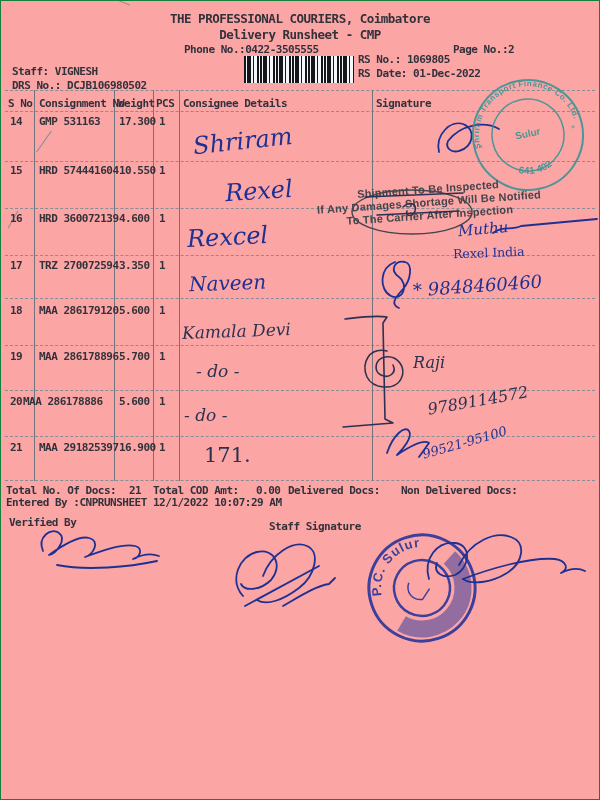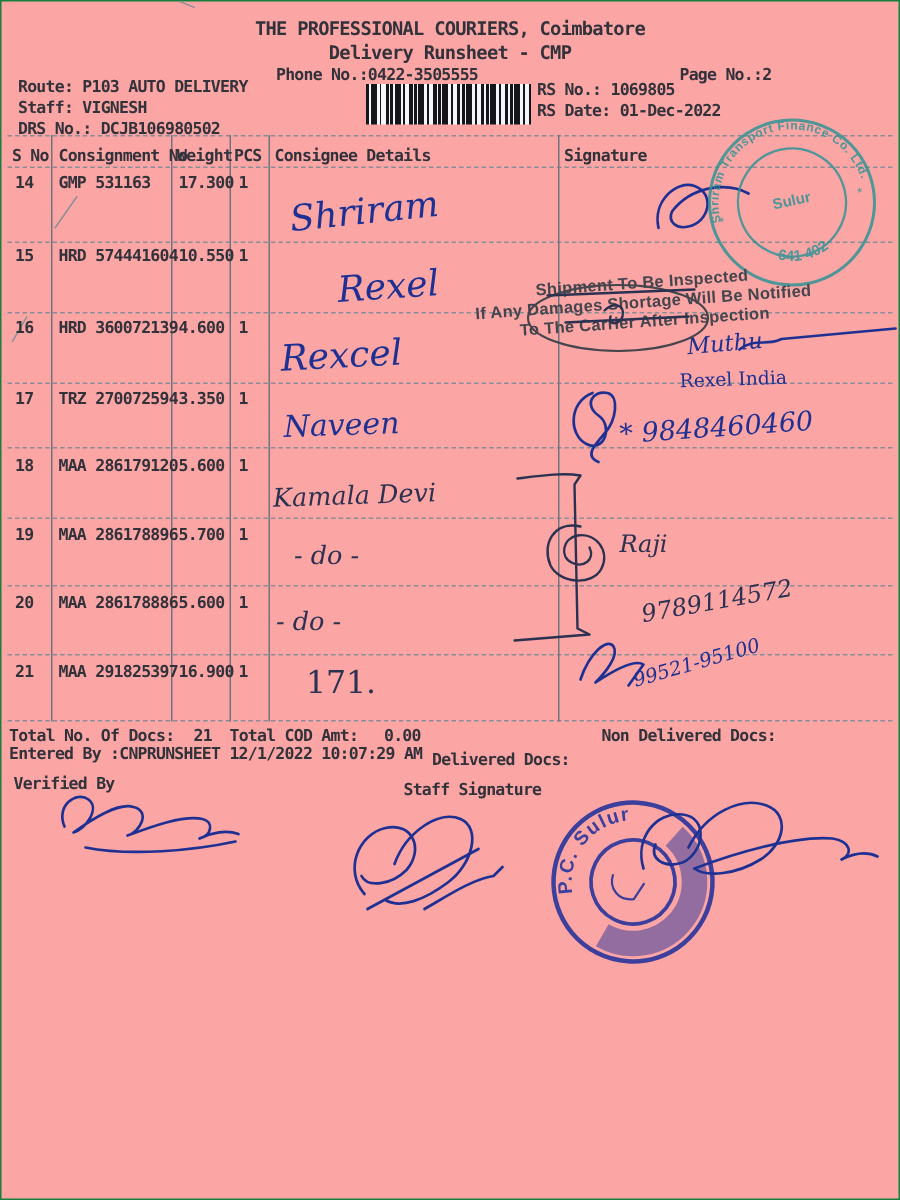--- a/index.html
+++ b/index.html
@@ -31,21 +31,20 @@
 <div class="paper">
 
   <div class="artifact" style="left:100px;top:-2px;width:30px;height:1px;transform:rotate(22deg);"></div>
   <div class="artifact" style="left:30px;top:140px;width:26px;height:1px;transform:rotate(-55deg);"></div>
   <div class="artifact" style="left:2px;top:218px;width:20px;height:1px;transform:rotate(-60deg);"></div>
 
   <div class="print center title" style="top:10px;">THE PROFESSIONAL COURIERS, Coimbatore</div>
   <div class="print center title" style="top:26px;">Delivery Runsheet - CMP</div>
   <div class="print" style="left:183px;top:42px;">Phone No.:0422-3505555</div>
   <div class="print" style="left:452px;top:42px;">Page No.:2</div>
-  <div class="print" style="left:11px;top:50px;">Route: P103 AUTO DELIVERY</div>
   <div class="print" style="left:11px;top:64px;">Staff: VIGNESH</div>
   <div class="print" style="left:11px;top:78px;">DRS No.: DCJB106980502</div>
   <div class="barcode"></div>
   <div class="print" style="left:357px;top:52px;">RS No.: 1069805</div>
   <div class="print" style="left:357px;top:66px;">RS Date: 01-Dec-2022</div>
 
   <div class="dash" style="top:89px;"></div>
   <div class="dash" style="top:110px;"></div>
   <div class="dash" style="top:160px;"></div>
   <div class="dash" style="top:207px;"></div>
@@ -93,21 +92,21 @@
   <div class="print" style="left:38px;top:303px;">MAA 286179120</div>
   <div class="print" style="left:118px;top:303px;">5.600</div>
   <div class="print" style="left:158px;top:303px;">1</div>
 
   <div class="print" style="left:9px;top:349px;">19</div>
   <div class="print" style="left:38px;top:349px;">MAA 286178896</div>
   <div class="print" style="left:118px;top:349px;">5.700</div>
   <div class="print" style="left:158px;top:349px;">1</div>
 
   <div class="print" style="left:9px;top:394px;">20</div>
-  <div class="print" style="left:38px;top:394px;text-align:center;">MAA 286178886</div>
+  <div class="print" style="left:22px;top:394px;text-align:center;">MAA 286178886</div>
   <div class="print" style="left:118px;top:394px;">5.600</div>
   <div class="print" style="left:158px;top:394px;">1</div>
 
   <div class="print" style="left:9px;top:440px;">21</div>
   <div class="print" style="left:38px;top:440px;">MAA 291825397</div>
   <div class="print" style="left:118px;top:440px;">16.900</div>
   <div class="print" style="left:158px;top:440px;">1</div>
 
   <div class="hand" style="left:192px;top:126px;font-size:24px;transform:rotate(-6deg);">Shriram</div>
   <div class="hand" style="left:224px;top:176px;font-size:24px;transform:rotate(-4deg);">Rexel</div>
@@ -174,21 +173,21 @@
     <ellipse cx="65" cy="27" rx="60" ry="22" fill="none" stroke="#44454d" stroke-width="1.4"></ellipse>
     <path d="M56,22 C62,16 70,18 68,26 C66,32 58,32 60,26" stroke="#44454d" stroke-width="1.2"></path>
     <path d="M18,12 L116,8" stroke="#44454d" stroke-width="1"></path>
     <path d="M30,30 L112,26" stroke="#44454d" stroke-width="1"></path>
   </svg>
 
   <div class="print" style="left:5px;top:483px;">Total No. Of Docs:</div>
   <div class="print" style="left:128px;top:483px;">21</div>
   <div class="print" style="left:152px;top:483px;">Total COD Amt:</div>
   <div class="print" style="left:255px;top:483px;">0.00</div>
-  <div class="print" style="left:287px;top:483px;margin-top:16px;">Delivered Docs:</div>
+  <div class="print" style="left:287px;top:483px;">Delivered Docs:</div>
   <div class="print" style="left:400px;top:483px;">Non Delivered Docs:</div>
   <div class="print" style="left:5px;top:495px;">Entered By :CNPRUNSHEET 12/1/2022 10:07:29 AM</div>
   <div class="print" style="left:8px;top:515px;">Verified By</div>
   <div class="print" style="left:268px;top:519px;">Staff Signature</div>
 
   <svg class="sig" style="left:28px;top:522px;" width="140" height="48" viewBox="0 0 140 48">
     <path d="M14,28 C8,14 22,4 30,10 C38,16 28,30 20,32 C34,22 50,12 60,15 C72,18 64,32 56,34 C72,28 94,20 106,23 C114,25 112,34 104,36 C112,32 122,30 130,33"></path>
     <path d="M28,42 C58,48 100,44 128,38"></path>
   </svg>
 

